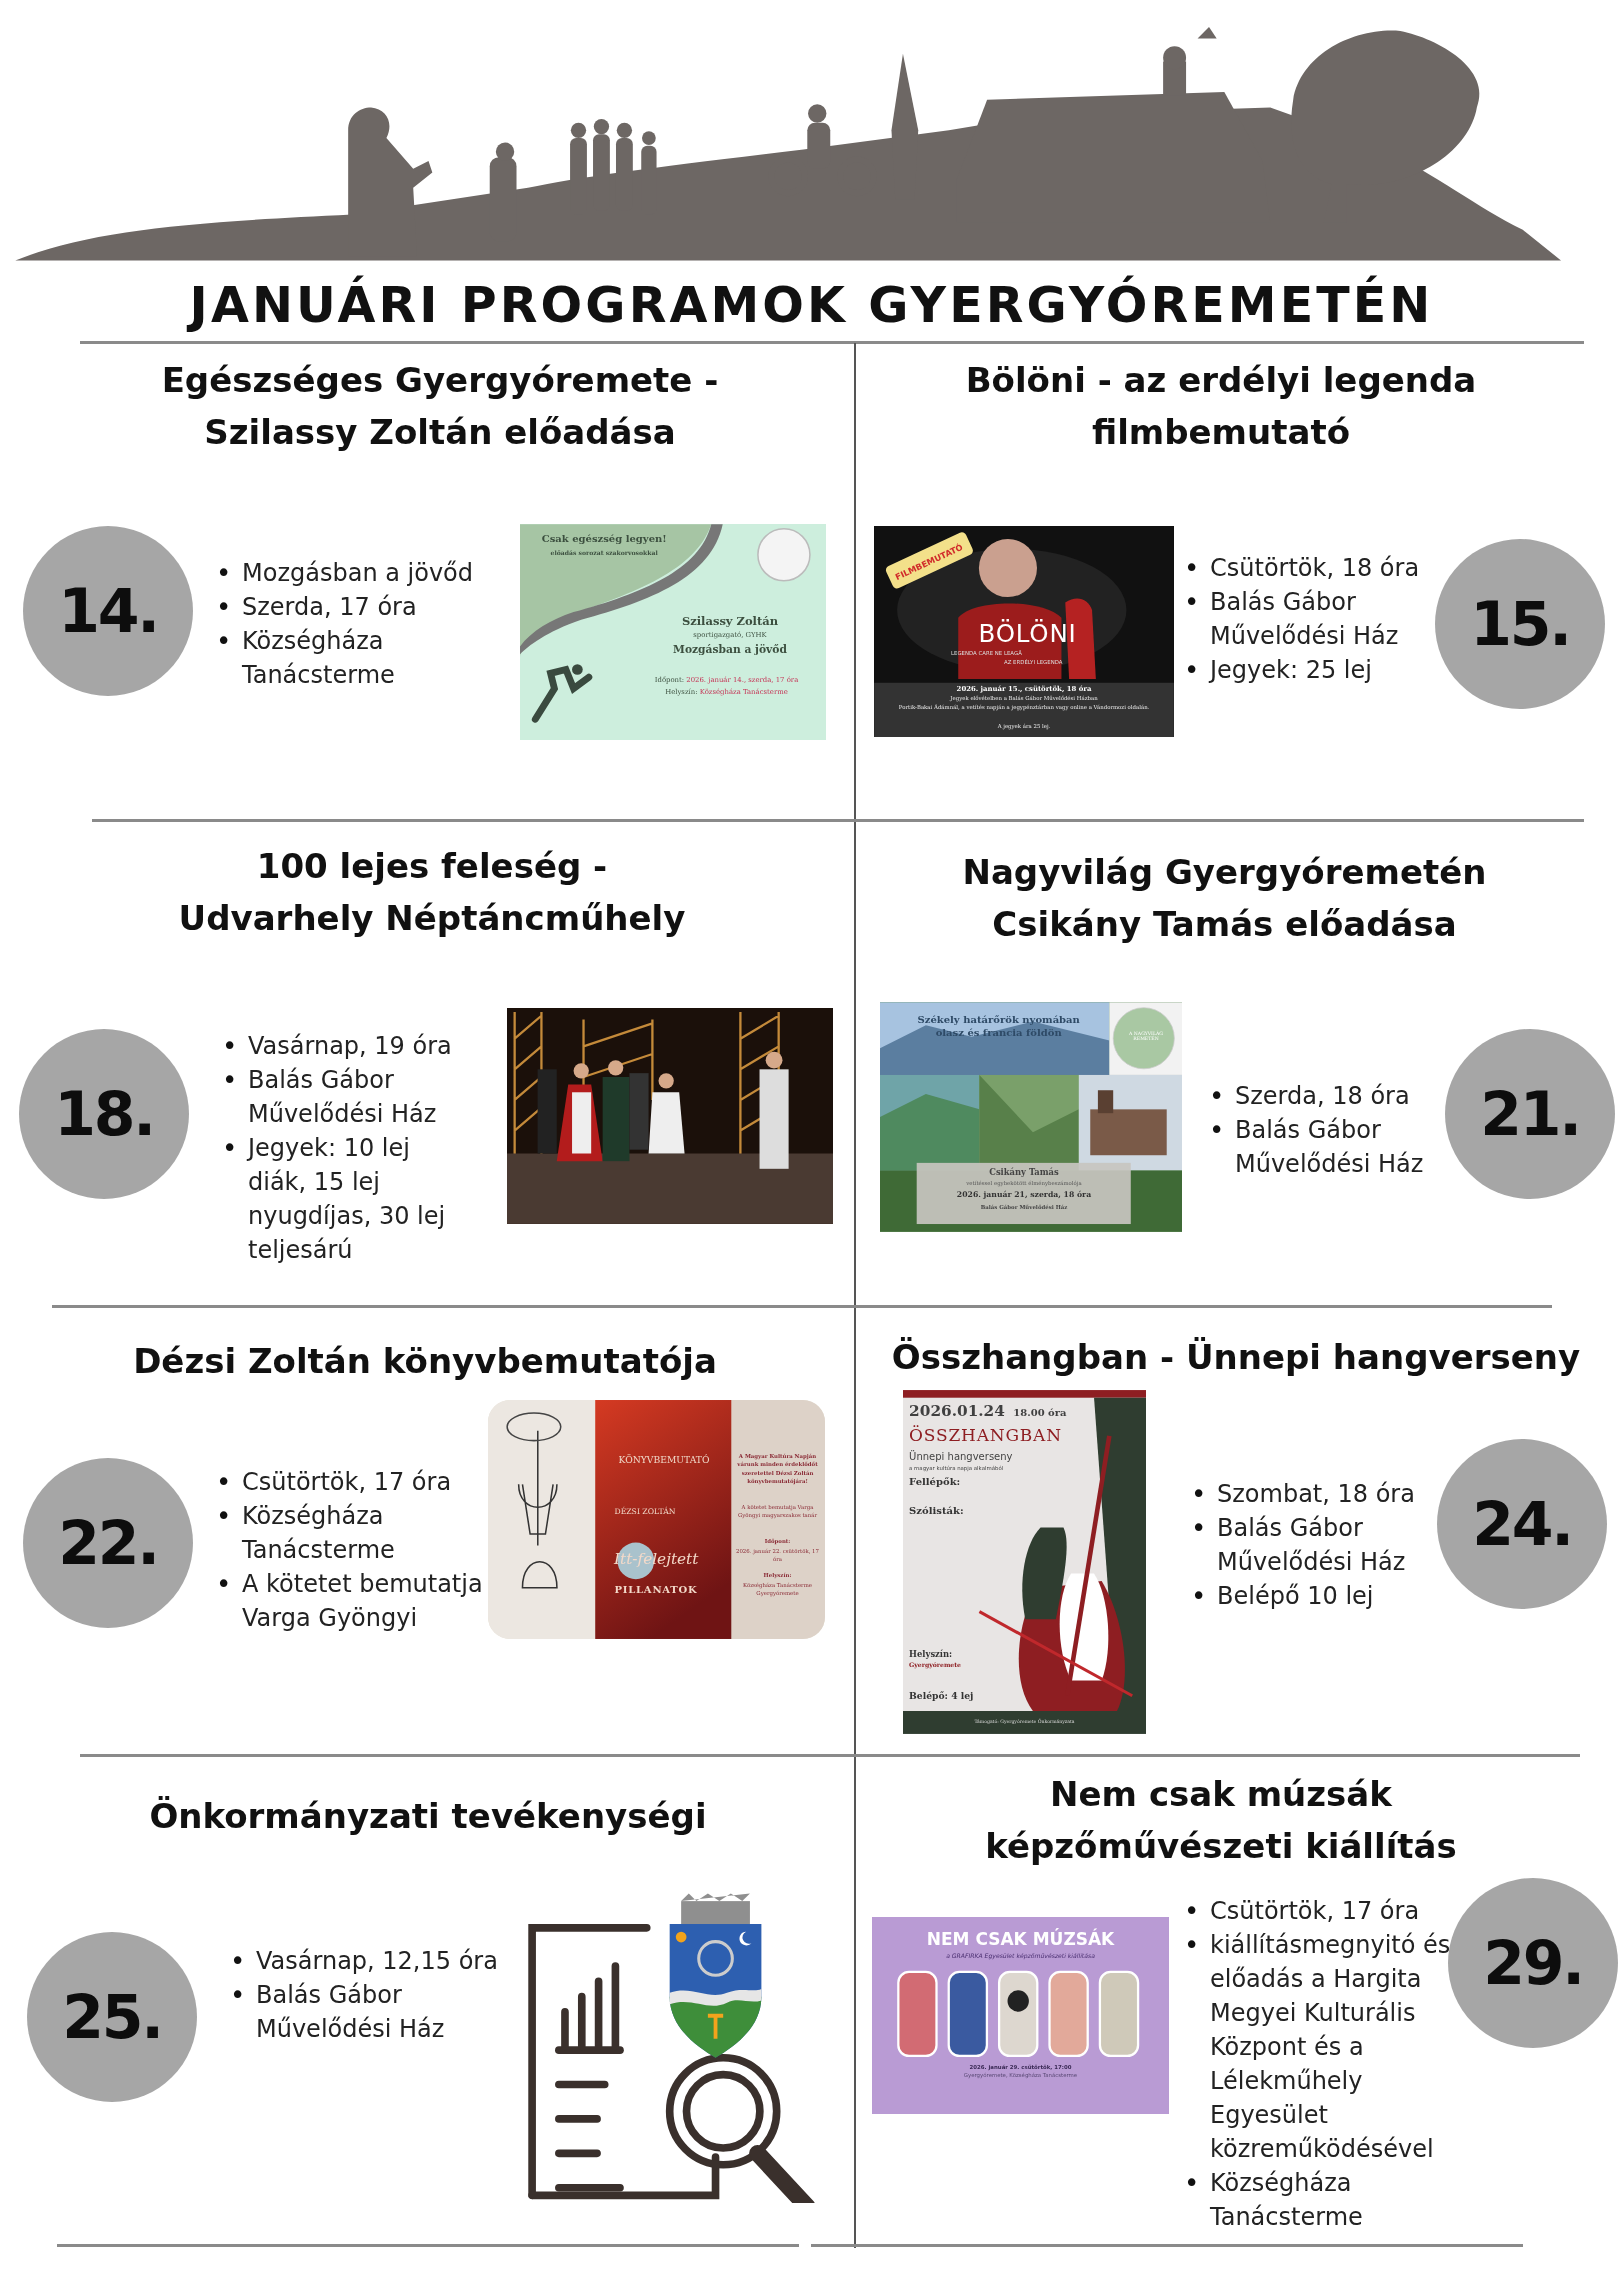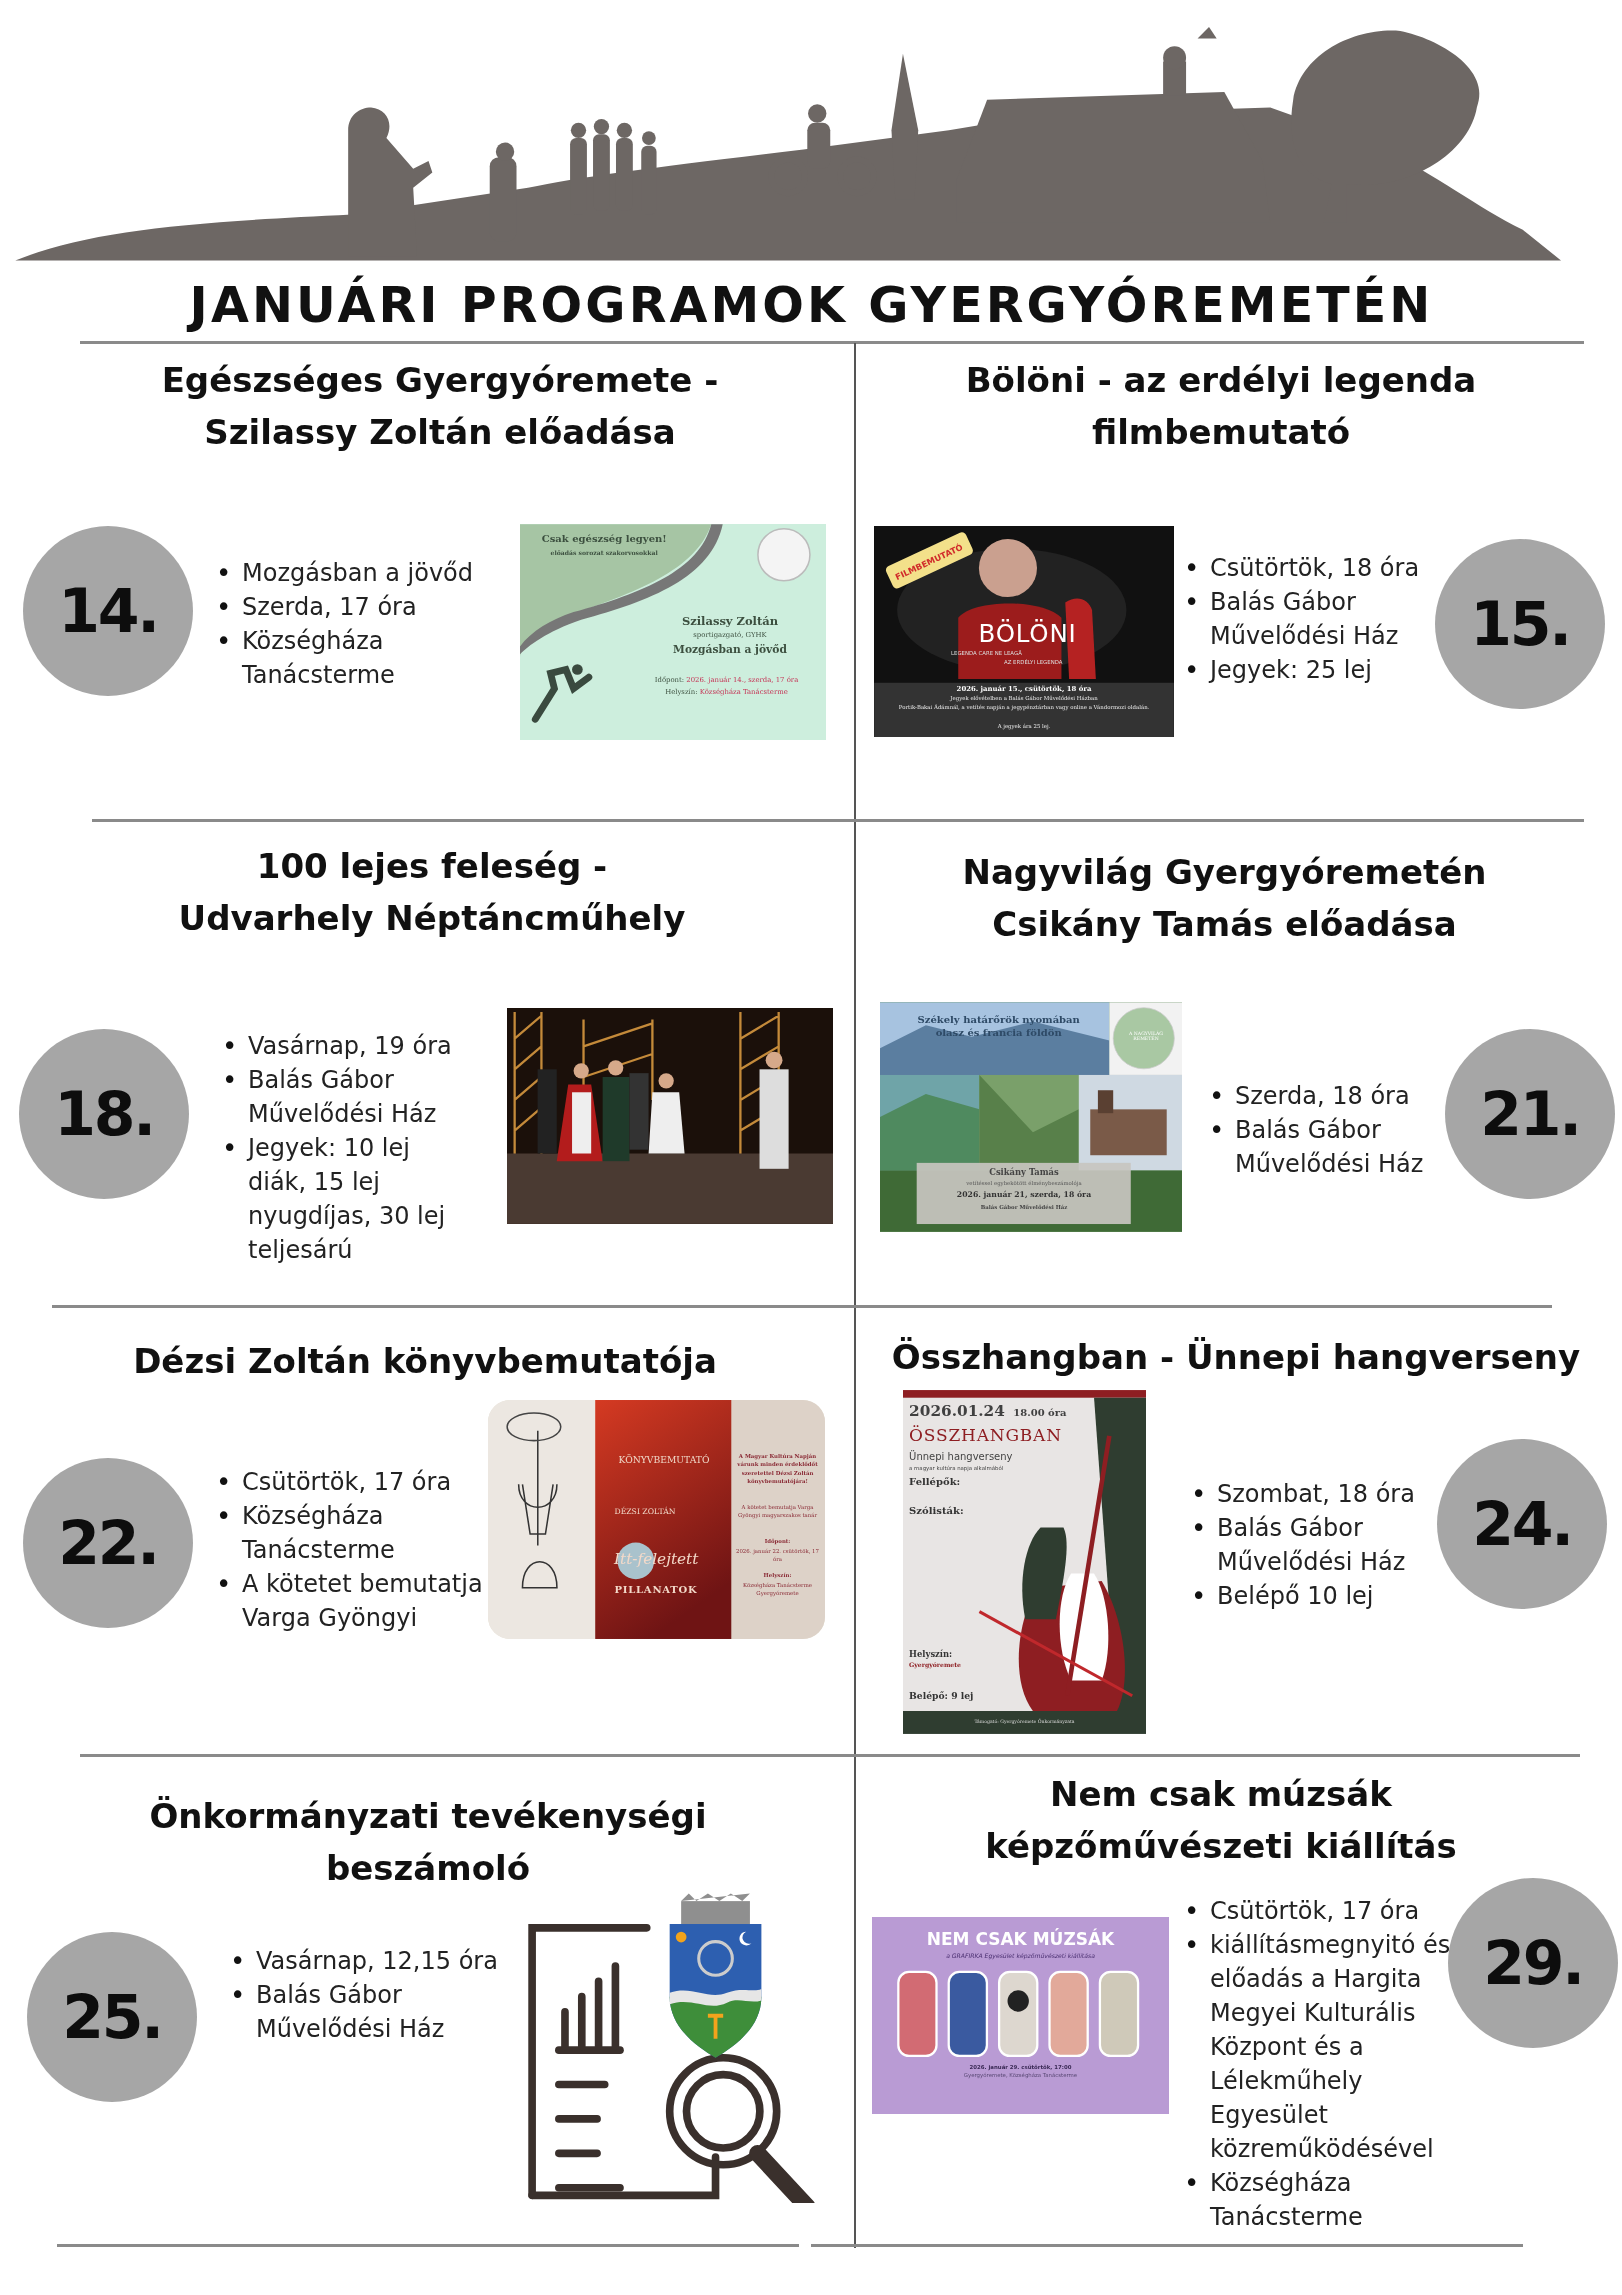--- a/index.html
+++ b/index.html
@@ -313,37 +313,36 @@
       <span>2026.01.24</span>
       <span style="font-size:10px; margin-left:3.1px;">18.00 óra</span>
     </div>
     <div class="ps" style="left:6.1px; top:35px; width:184px; font-size:17px; color:#8e1e22; letter-spacing:0.8px;">ÖSSZHANGBAN</div>
     <div class="ps" style="left:6.1px; top:61px; width:168px; font-family:'DejaVu Sans',sans-serif; font-size:10px; color:#444;">Ünnepi hangverseny</div>
     <div class="ps" style="left:6.1px; top:75px; width:168px; font-family:'DejaVu Sans',sans-serif; font-size:5.4px; color:#444;">a magyar kultúra napja alkalmából</div>
     <div class="ps" style="left:6.1px; top:86px; width:168px; font-size:10px; font-weight:bold; color:#333;">Fellépők:</div>
     <div class="ps" style="left:6.1px; top:115px; width:168px; font-size:10px; font-weight:bold; color:#333;">Szólisták:</div>
     <div class="ps" style="left:6.1px; top:259px; width:168px; font-size:8.4px; font-weight:bold; color:#333;">Helyszín:</div>
     <div class="ps" style="left:6.1px; top:271px; width:168px; font-size:6.1px; font-weight:bold; color:#8e1e22;">Gyergyóremete</div>
-    <div class="ps" style="left:6.1px; top:300px; width:168px; font-size:9.2px; font-weight:bold; color:#333;">Belépő: 9 lej</div>
+    <div class="ps" style="left:6.1px; top:300px; width:168px; font-size:9.2px; font-weight:bold; color:#333;">Belépő: 4 lej</div>
     <div class="ps" style="left:0; top:329px; width:243px; font-size:4.6px; color:#ddd; text-align:center;">Támogató: Gyergyóremete Önkormányzata</div>
   </div>
   <ul class="bullets" style="left:1191px; top:1477px; width:253px;">
     <li>Szombat, 18 óra</li>
     <li>Balás Gábor Művelődési Ház</li>
     <li>Belépő 10 lej</li>
   </ul>
   <div class="circle" style="left:1437px; top:1439px; width:170px; height:170px;">
     <span>24.</span>
   </div>
 </div>
 
 <div>
   <div class="event-title" style="left:38px; top:1790px; width:780px;">
     <div>Önkormányzati tevékenységi</div>
-    <div>beszámoló</div>
   </div>
   <div class="circle" style="left:27px; top:1932px; width:170px; height:170px;">
     <span>25.</span>
   </div>
   <ul class="bullets" style="left:230px; top:1944px; width:306px;">
     <li>Vasárnap, 12,15 óra</li>
     <li>Balás Gábor Művelődési Ház</li>
   </ul>
   <svg id="report-icon" class="abs" viewBox="0 0 380 420">
     <g stroke="#3a302c" stroke-width="10" fill="none" stroke-linecap="round">

